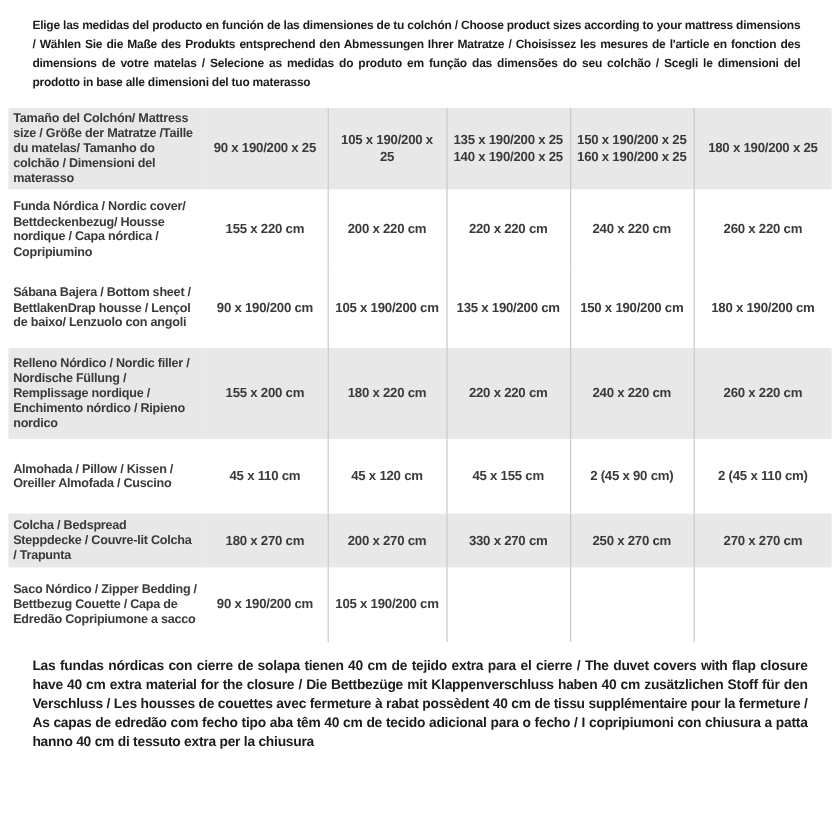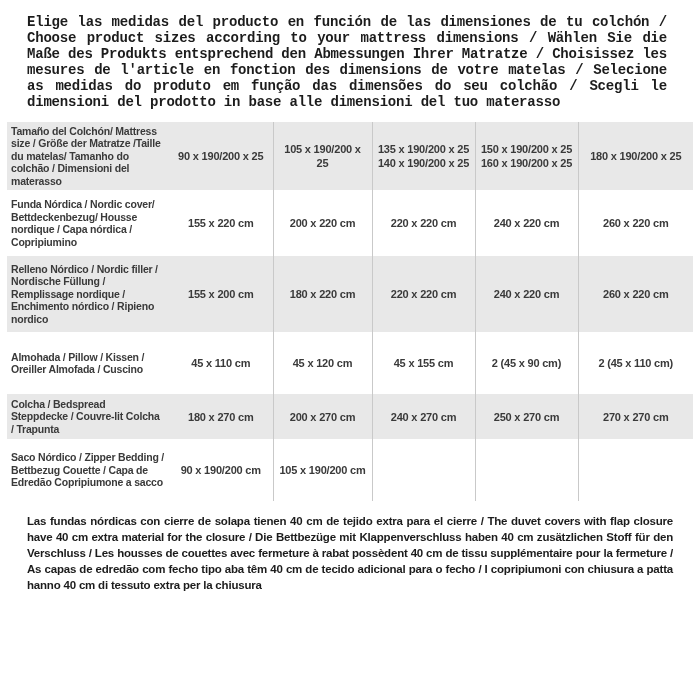--- a/index.html
+++ b/index.html
@@ -6,26 +6,25 @@
   body {
     width: 700px;
     height: 700px;
     background: #ffffff;
     font-family: "Liberation Sans", sans-serif;
     font-weight: bold;
     overflow: hidden;
   }
   .intro-text {
     margin: 14px 33px 0 27px;
-    font-size: 14px;
+    font-size: 10px;
     line-height: 16px;
     letter-spacing: -0.2px;
     color: #1c1c1c;
     text-align: justify;
-    font-family: Liberation Mono, monospace;
   }
   table.size-table {
     border-collapse: collapse;
     table-layout: fixed;
     width: 686px;
     margin: 12px 7px 0 7px;
   }
   table.size-table td {
     vertical-align: middle;
     padding: 2px 4px;
@@ -92,41 +91,49 @@
       <td class="value-cell">180 x 190/200 x 25</td>
     </tr>
     <tr class="plain r2">
       <td class="label-cell">Funda Nórdica /  Nordic cover/ Bettdeckenbezug/ Housse nordique  / Capa nórdica / Copripiumino</td>
       <td class="value-cell">155 x 220 cm</td>
       <td class="value-cell">200 x 220 cm</td>
       <td class="value-cell">220 x 220 cm</td>
       <td class="value-cell">240 x 220 cm</td>
       <td class="value-cell">260 x 220 cm</td>
     </tr>
+    <tr class="plain r4">
+      <td class="label-cell">Sábana Bajera / Bottom sheet / BettlakenDrap housse / Lençol de baixo/ Lenzuolo con angoli</td>
+      <td class="value-cell">90 x 190/200 cm</td>
+      <td class="value-cell">105 x 190/200 cm</td>
+      <td class="value-cell">135 x 190/200 cm</td>
+      <td class="value-cell">150 x 190/200 cm</td>
+      <td class="value-cell">180 x 190/200 cm</td>
+    </tr>
     <tr class="shaded r5">
       <td class="label-cell">Relleno Nórdico / Nordic filler / Nordische Füllung / Remplissage nordique / Enchimento nórdico / Ripieno nordico</td>
       <td class="value-cell">155 x 200 cm</td>
       <td class="value-cell">180 x 220 cm</td>
       <td class="value-cell">220 x 220 cm</td>
       <td class="value-cell">240 x 220 cm</td>
       <td class="value-cell">260 x 220 cm</td>
     </tr>
     <tr class="plain r6">
       <td class="label-cell">Almohada  / Pillow / Kissen / Oreiller Almofada / Cuscino</td>
       <td class="value-cell">45 x 110 cm</td>
       <td class="value-cell">45 x 120 cm</td>
       <td class="value-cell">45 x 155 cm</td>
       <td class="value-cell">2 (45 x 90 cm)</td>
       <td class="value-cell">2 (45 x 110 cm)</td>
     </tr>
     <tr class="shaded r7">
       <td class="label-cell">Colcha / Bedspread Steppdecke / Couvre-lit Colcha / Trapunta</td>
       <td class="value-cell">180 x 270 cm</td>
       <td class="value-cell">200 x 270 cm</td>
-      <td class="value-cell">240 x 270 cm</td>
+      <td class="value-cell">330 x 270 cm</td>
       <td class="value-cell">250 x 270 cm</td>
       <td class="value-cell">270 x 270 cm</td>
     </tr>
     <tr class="plain r8">
       <td class="label-cell">Saco Nórdico / Zipper Bedding / Bettbezug Couette  / Capa de Edredão Copripiumone a sacco</td>
       <td class="value-cell">90 x 190/200 cm</td>
       <td class="value-cell">105 x 190/200 cm</td>
       <td class="value-cell"></td>
       <td class="value-cell"></td>
       <td class="value-cell"></td>

